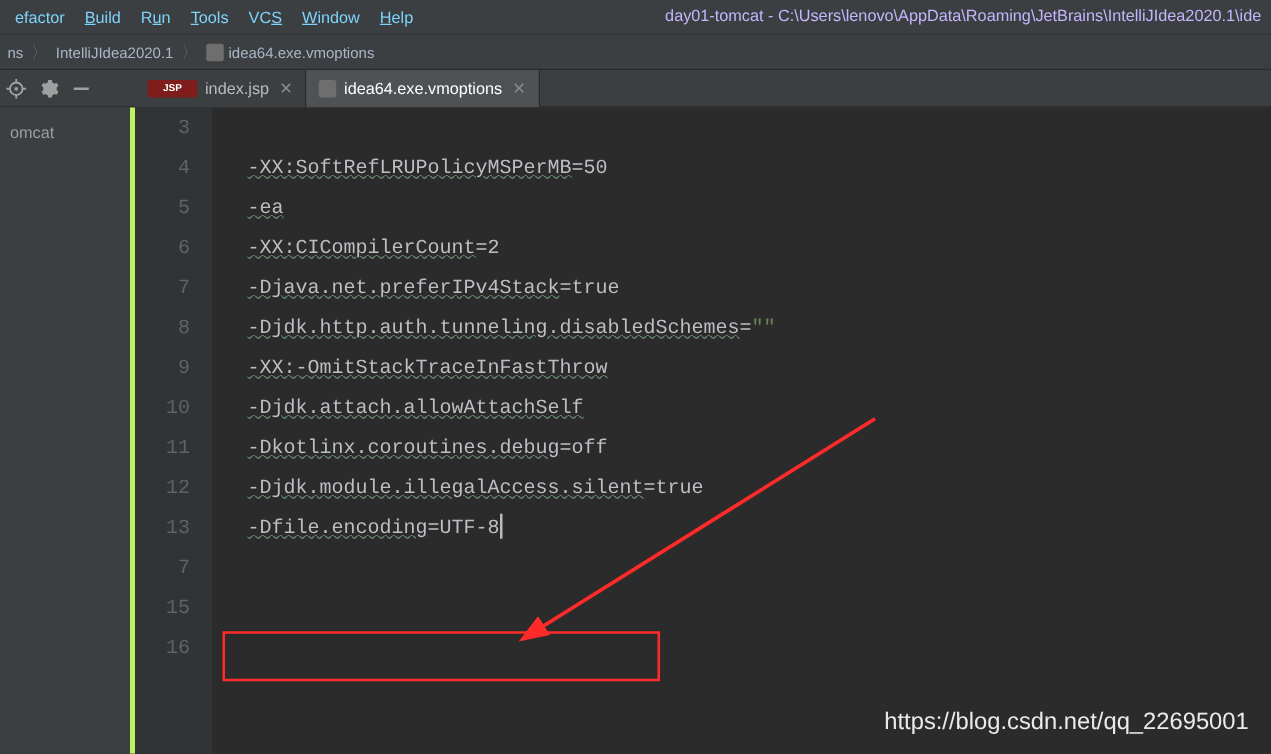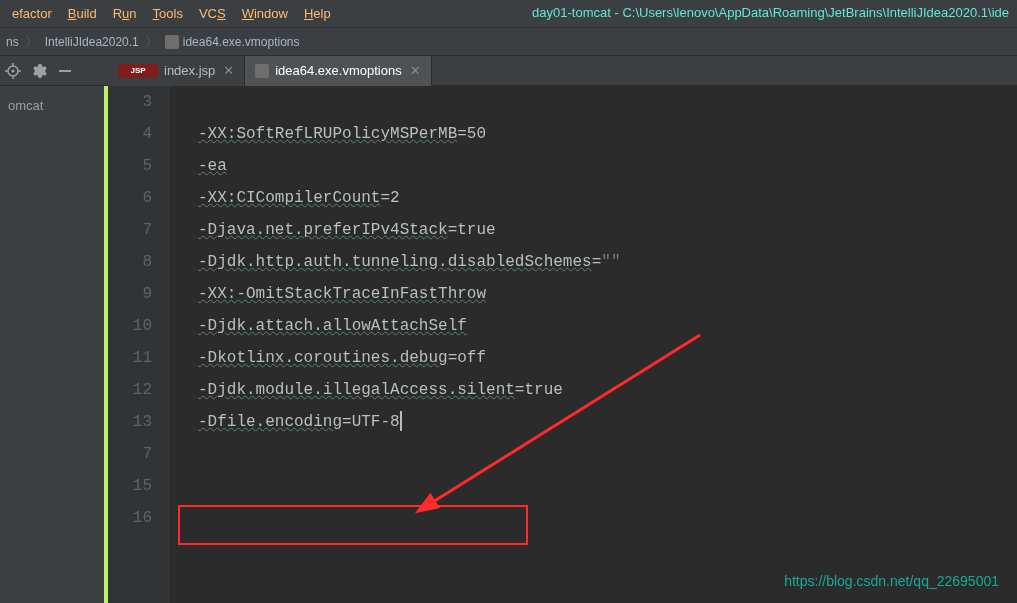--- a/index.html
+++ b/index.html
@@ -16,29 +16,29 @@
     .menubar {
       height: 28px;
       background: #3c3f41;
       display: flex;
       align-items: center;
       padding: 0 4px;
       border-bottom: 1px solid #323232;
     }
     .menubar .menu-item {
       padding: 4px 8px;
-      color: #fdba74;
+      color: #7dd3fc;
       cursor: default;
     }
     .menubar .menu-item u { text-decoration: underline; }
     .title-text {
       position: absolute;
       right: 8px;
       top: 5px;
-      color: #5eead4;
+      color: #c4b5fd;
       font-size: 13px;
       white-space: nowrap;
     }
     .breadcrumb {
       height: 28px;
       background: #3c3f41;
       display: flex;
       align-items: center;
       padding-left: 0;
       border-bottom: 1px solid #2b2b2b;
@@ -147,22 +147,22 @@
       background: transparent;
       pointer-events: none;
     }
     .annot-arrow {
       position: absolute;
       pointer-events: none;
     }
     .watermark {
       position: absolute;
       right: 18px; bottom: 14px;
-      color: #14b8a6;
-      font-size: 14px;
+      color: #ffffff;
+      font-size: 19px;
       opacity: 0.9;
     }
   </style>
 </head>
 <body>
 
 <div class="menubar">
   <div id="menu-items" style="display: flex;">
       <span class="menu-item">efactor</span>
       <span class="menu-item"><u>B</u>uild</span>

